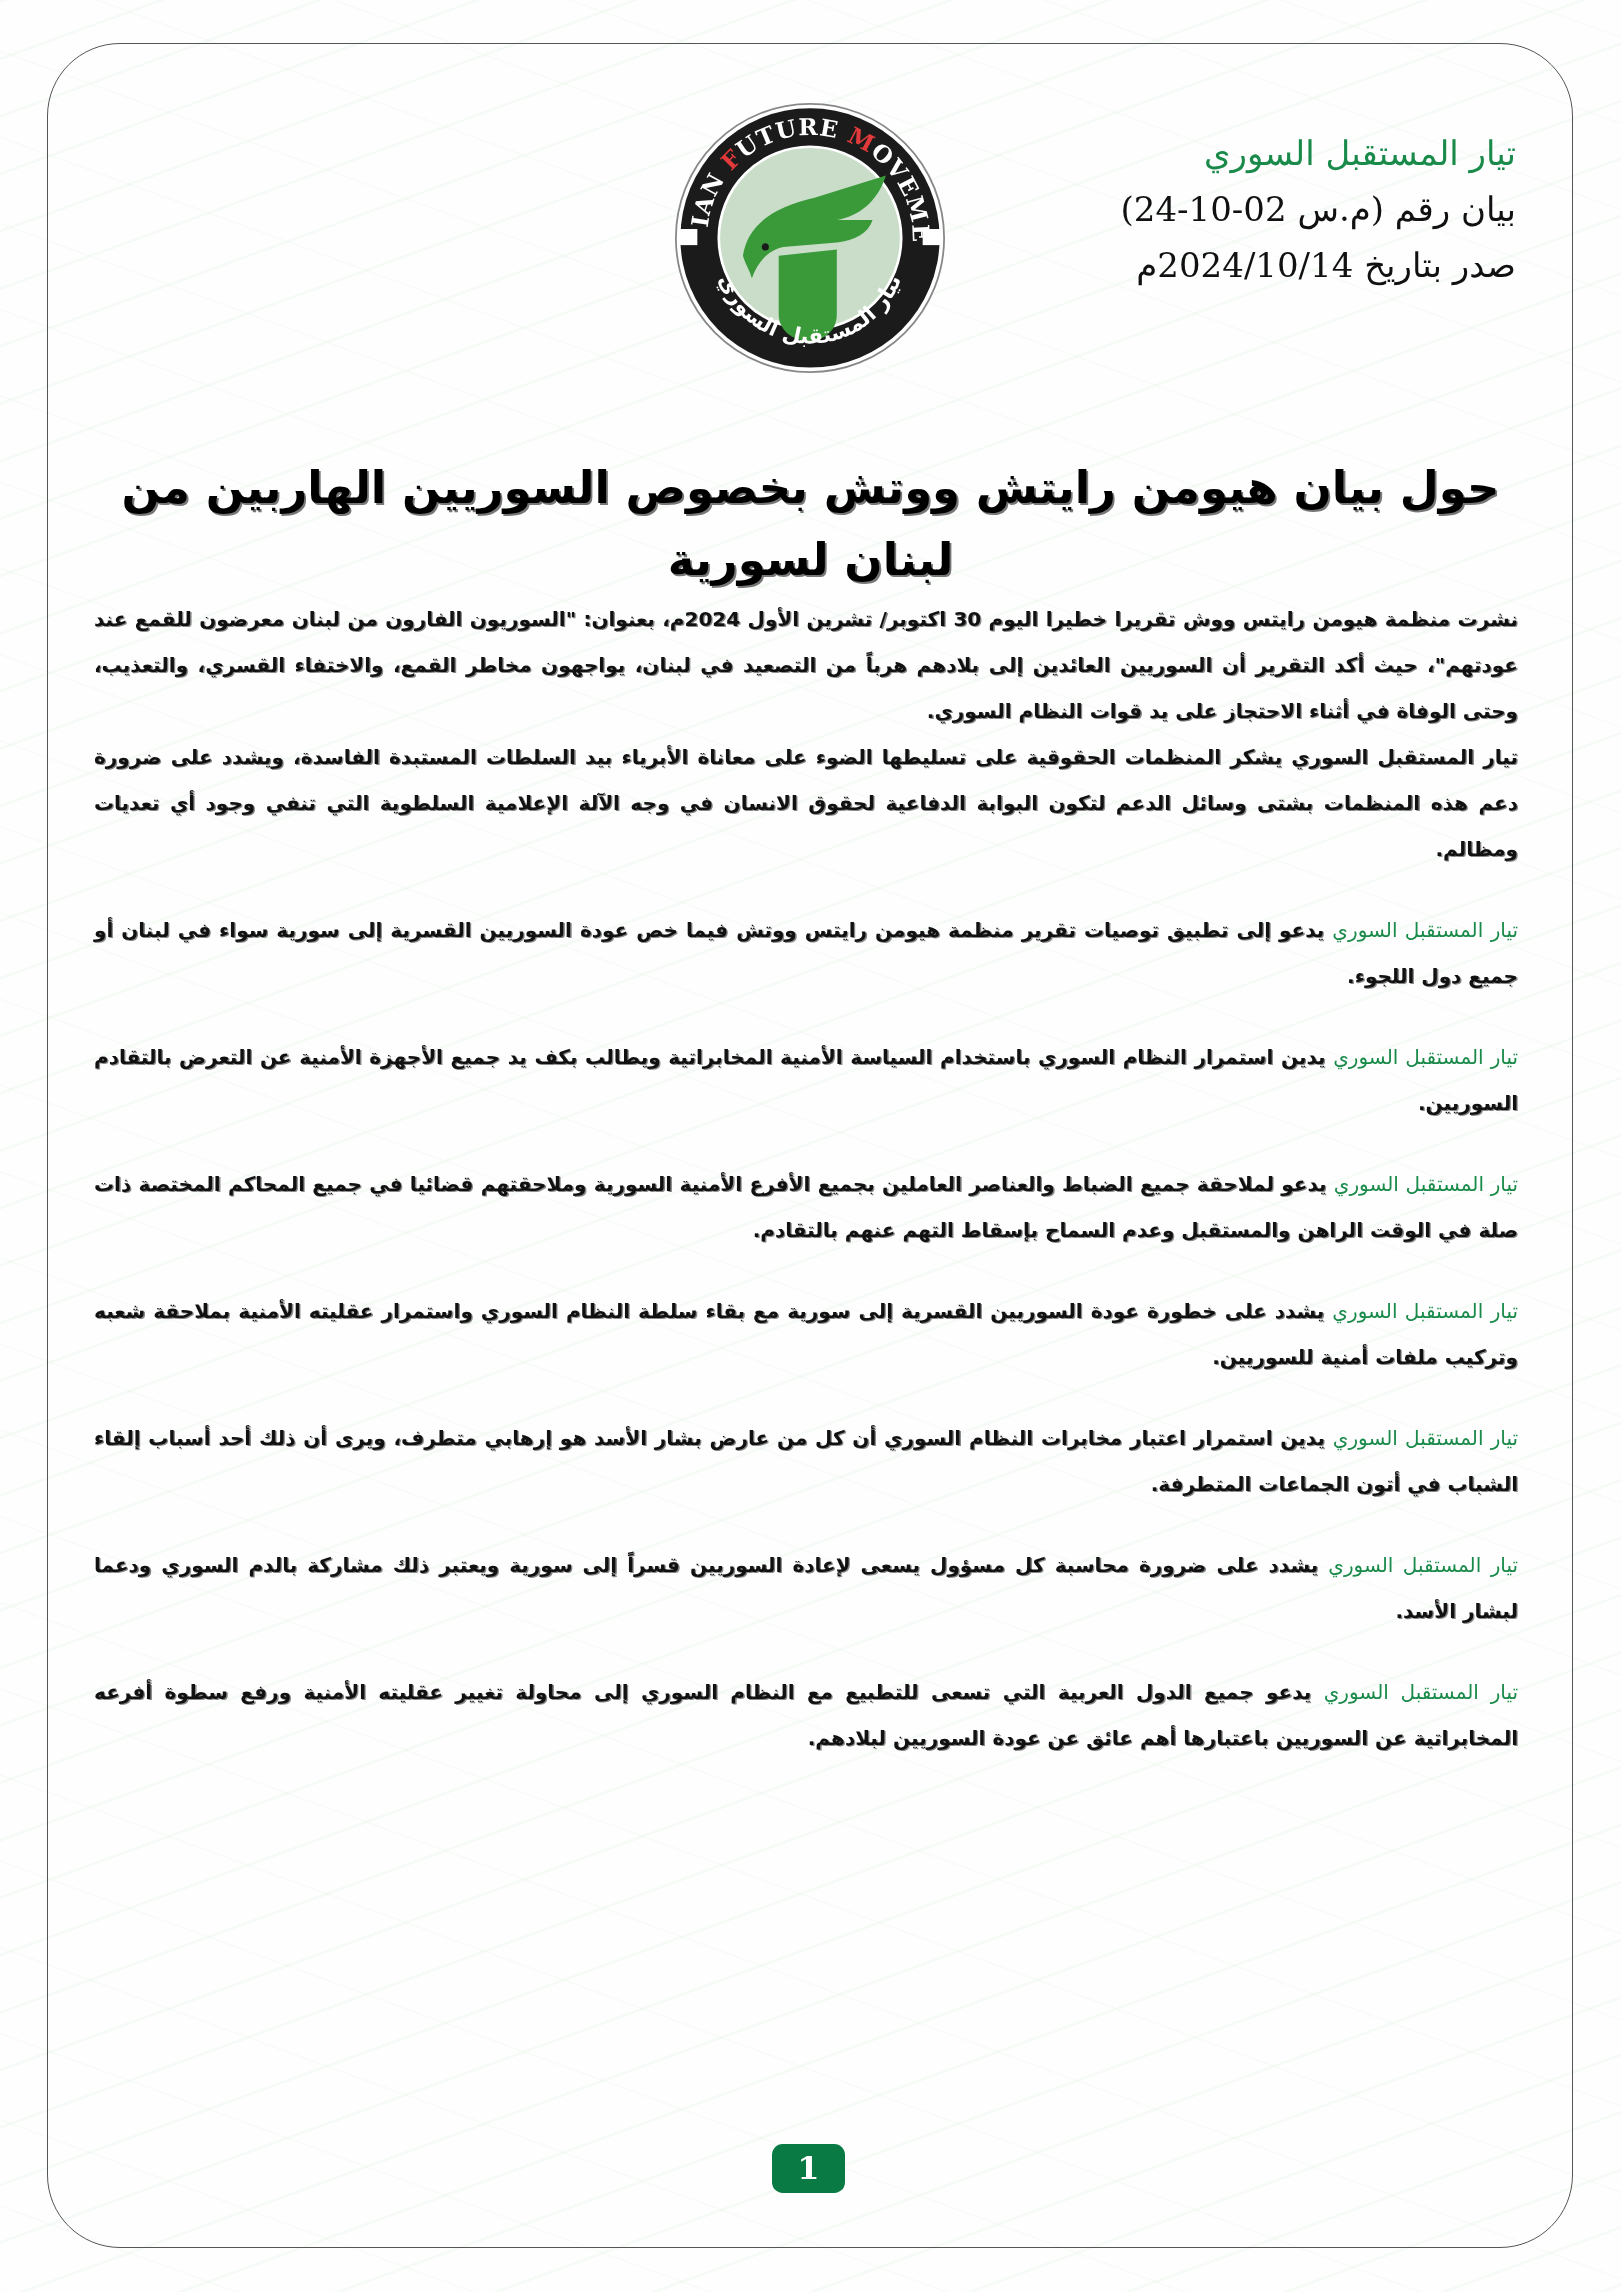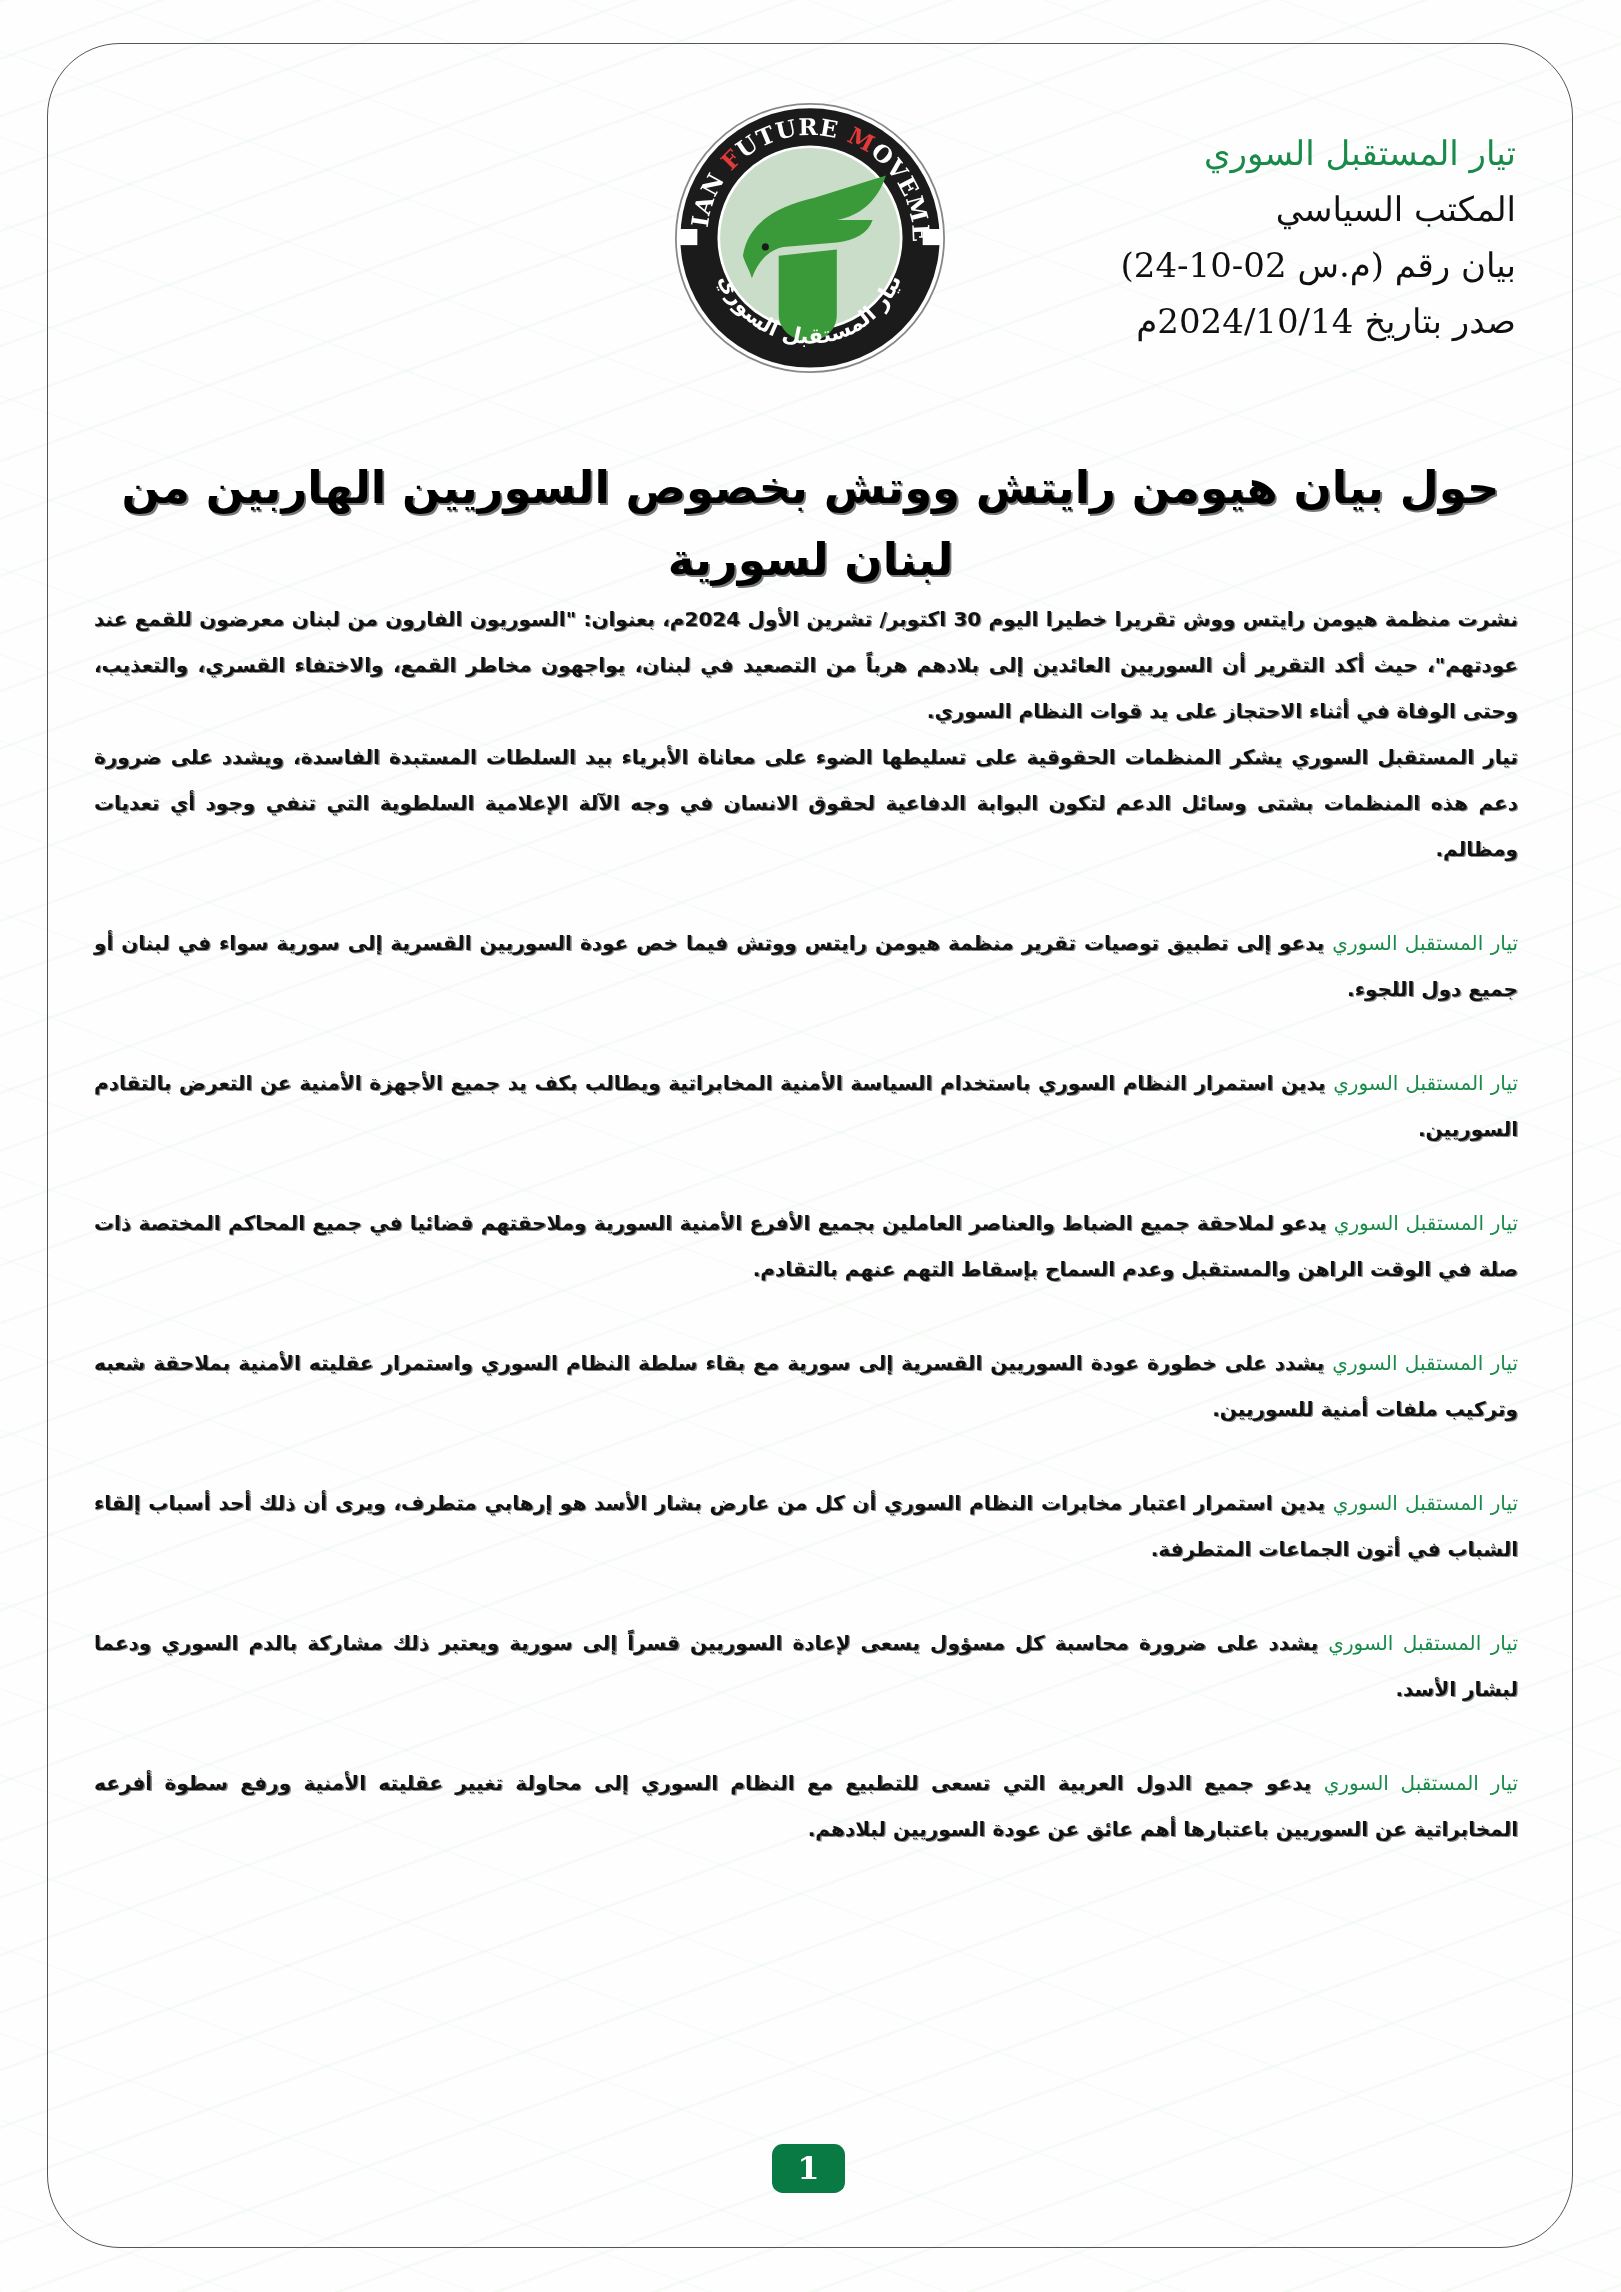--- a/index.html
+++ b/index.html
@@ -79,21 +79,21 @@
       font-weight: bold;
       font-size: 20px;
       line-height: 46px;
       color: #111;
       text-shadow: 1.3px 1.3px 0 #888;
     }
     .body p {
       margin: 0;
     }
     .body p.gap {
-      margin-top: 48px;
+      margin-top: 35px;
     }
     .body .org {
       color: #1a8a4a;
       font-weight: normal;
       text-shadow: none;
     }
     .page-badge {
       position: absolute;
       left: 772px;
       top: 2144px;
@@ -136,21 +136,20 @@
     <text font-family="DejaVu Sans, sans-serif" font-weight="bold" font-size="24" fill="#fff">
       <textPath href="#botArc" startOffset="50%" text-anchor="middle">تيار المستقبل السوري</textPath>
     </text>
     <rect x="24" y="155" width="20" height="18" fill="#fff"></rect>
     <rect x="296" y="155" width="20" height="18" fill="#fff"></rect>
   </svg>
 </div>
 
 <div class="header-block">
   <div class="org">تيار المستقبل السوري</div>
-  <div>المكتب السياسي</div>
   <div>بيان رقم (م.س 02-10-24)</div>
   <div>صدر بتاريخ 2024/10/14م</div>
 </div>
 
 <h1 class="title" style="margin:0;">حول بيان هيومن رايتش ووتش بخصوص السوريين الهاربين من لبنان لسورية</h1>
 
 <div class="body">
   <p>نشرت منظمة هيومن رايتس ووش تقريرا خطيرا اليوم 30 اكتوبر/ تشرين الأول 2024م، بعنوان: "السوريون الفارون من لبنان معرضون للقمع عند عودتهم"، حيث أكد التقرير أن السوريين العائدين إلى بلادهم هرباً من التصعيد في لبنان، يواجهون مخاطر القمع، والاختفاء القسري، والتعذيب، وحتى الوفاة في أثناء الاحتجاز على يد قوات النظام السوري.</p>
   <p>تيار المستقبل السوري يشكر المنظمات الحقوقية على تسليطها الضوء على معاناة الأبرياء بيد السلطات المستبدة الفاسدة، ويشدد على ضرورة دعم هذه المنظمات بشتى وسائل الدعم لتكون البوابة الدفاعية لحقوق الانسان في وجه الآلة الإعلامية السلطوية التي تنفي وجود أي تعديات ومظالم.</p>
 

